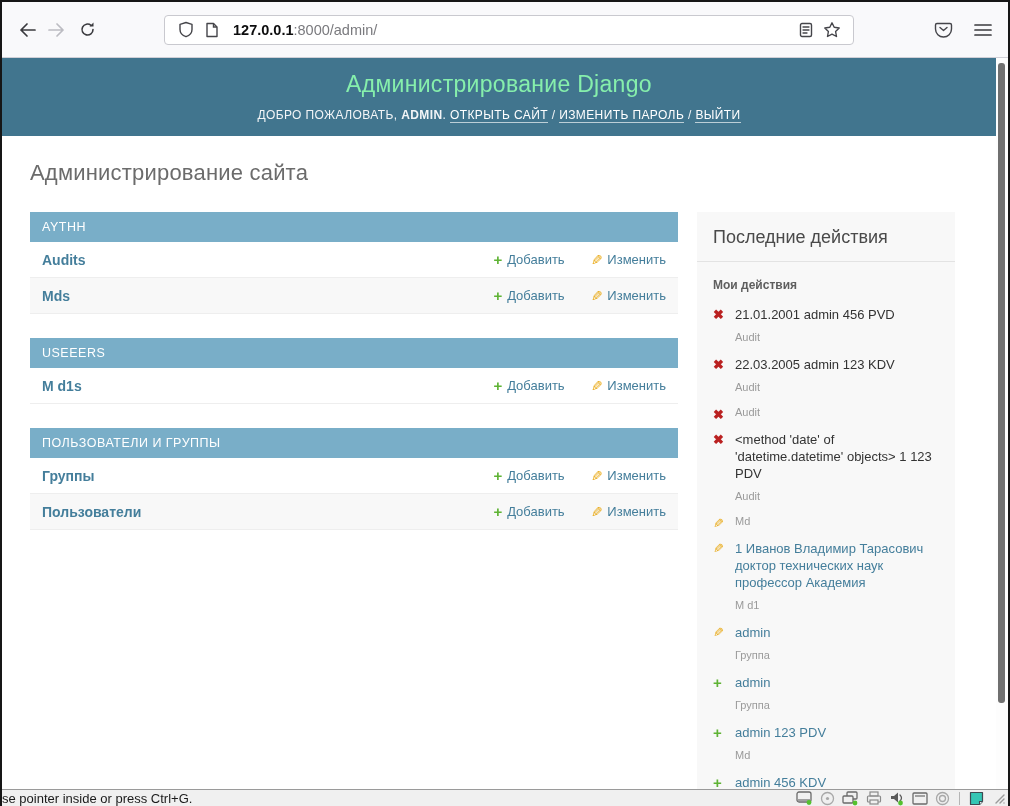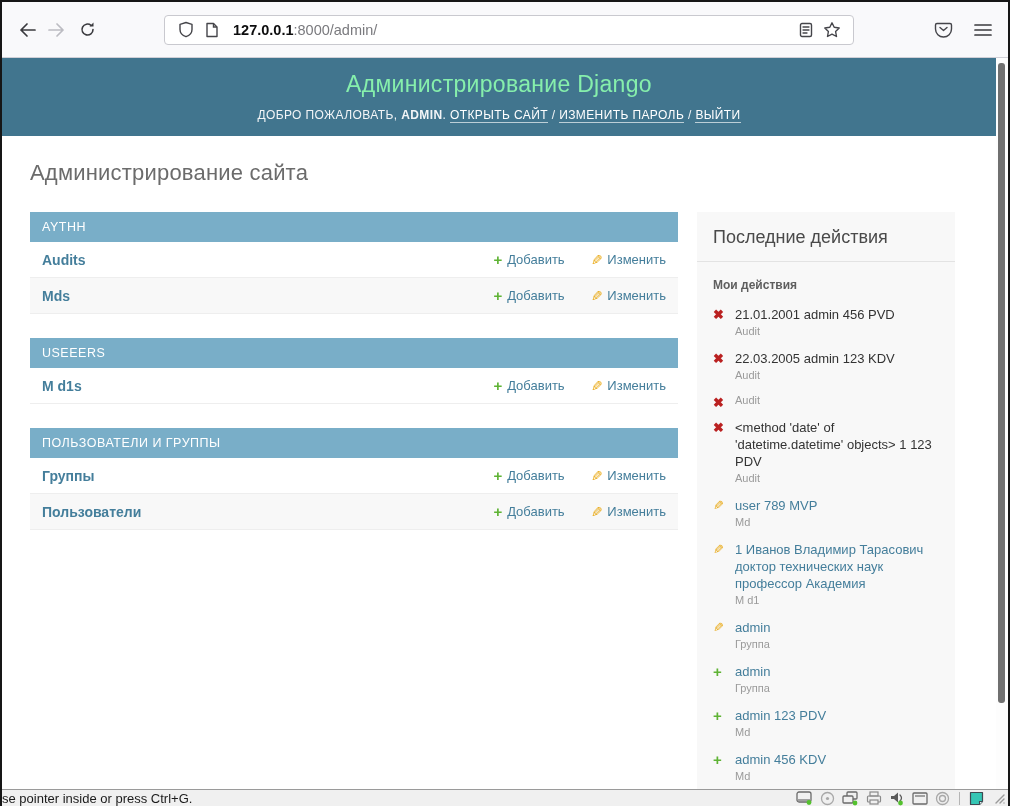--- a/index.html
+++ b/index.html
@@ -50,21 +50,21 @@
   .sidebar-title { font-size:18px; font-weight:400; color:#4a4a4a; padding:15px 16px 13px; border-bottom:1px solid #e3e3e3; }
   .sidebar-subtitle { font-size:12px; font-weight:700; color:#5e5e5e; margin:16px 16px 14px; }
   .action-list { list-style:none; margin:0 14px 0 16px; }
   .action-item { position:relative; padding-left:22px; margin-bottom:13px; }
   .action-icon { position:absolute; left:0; top:0; font-size:13px; line-height:17px; }
   .action-item.delete .action-icon { color:#ba2121; font-weight:700; }
   .action-item.change .action-icon { color:#e8a60c; transform:scaleX(-1); }
   .action-item.add .action-icon { color:#5fb335; font-weight:700; font-size:15px; }
   .action-text { font-size:13px; line-height:17px; color:#447e9b; text-decoration:none; cursor:pointer; display:block; }
   .action-item.delete .action-text { color:#333; cursor:default; }
-  .action-model { font-size:11px; color:#9a9a9a; margin-top:2px; }
+  .action-model { font-size:11px; color:#9a9a9a; margin-top:8px; }
 
   
   .statusbar { height:17px; background:#f0f0f0; border-top:1px solid #9a9a9a; display:flex; align-items:center; font-size:13px; color:#1a1a1a; flex-shrink:0; }
   .status-msg { white-space:nowrap; }
   .status-icons { margin-left:auto; display:flex; align-items:center; gap:7px; padding-right:3px; }
   .vm-icon { position:relative; display:flex; align-items:center; }
   .vm-sep { width:1px; height:13px; background:#b5b5b5; margin:0 2px; }
   .grip { margin-left:2px; }
 </style>
 </head>
@@ -239,21 +239,20 @@
     <span class="action-icon">✖</span>
     <div class="action-model">Audit</div>
   </li>
               <li class="action-item delete">
     <span class="action-icon">✖</span>
     <a class="action-text">&lt;method 'date' of 'datetime.datetime' objects&gt; 1 123 PDV</a>
     <div class="action-model">Audit</div>
   </li>
               <li class="action-item change">
     <span class="action-icon">✎</span>
-    <a class="action-text">user 789 MVP</a>
     <div class="action-model">Md</div>
   </li>
               <li class="action-item change">
     <span class="action-icon">✎</span>
     <a class="action-text">1 Иванов Владимир Тарасович доктор технических наук профессор Академия</a>
     <div class="action-model">M d1</div>
   </li>
               <li class="action-item change">
     <span class="action-icon">✎</span>
     <a class="action-text">admin</a>

